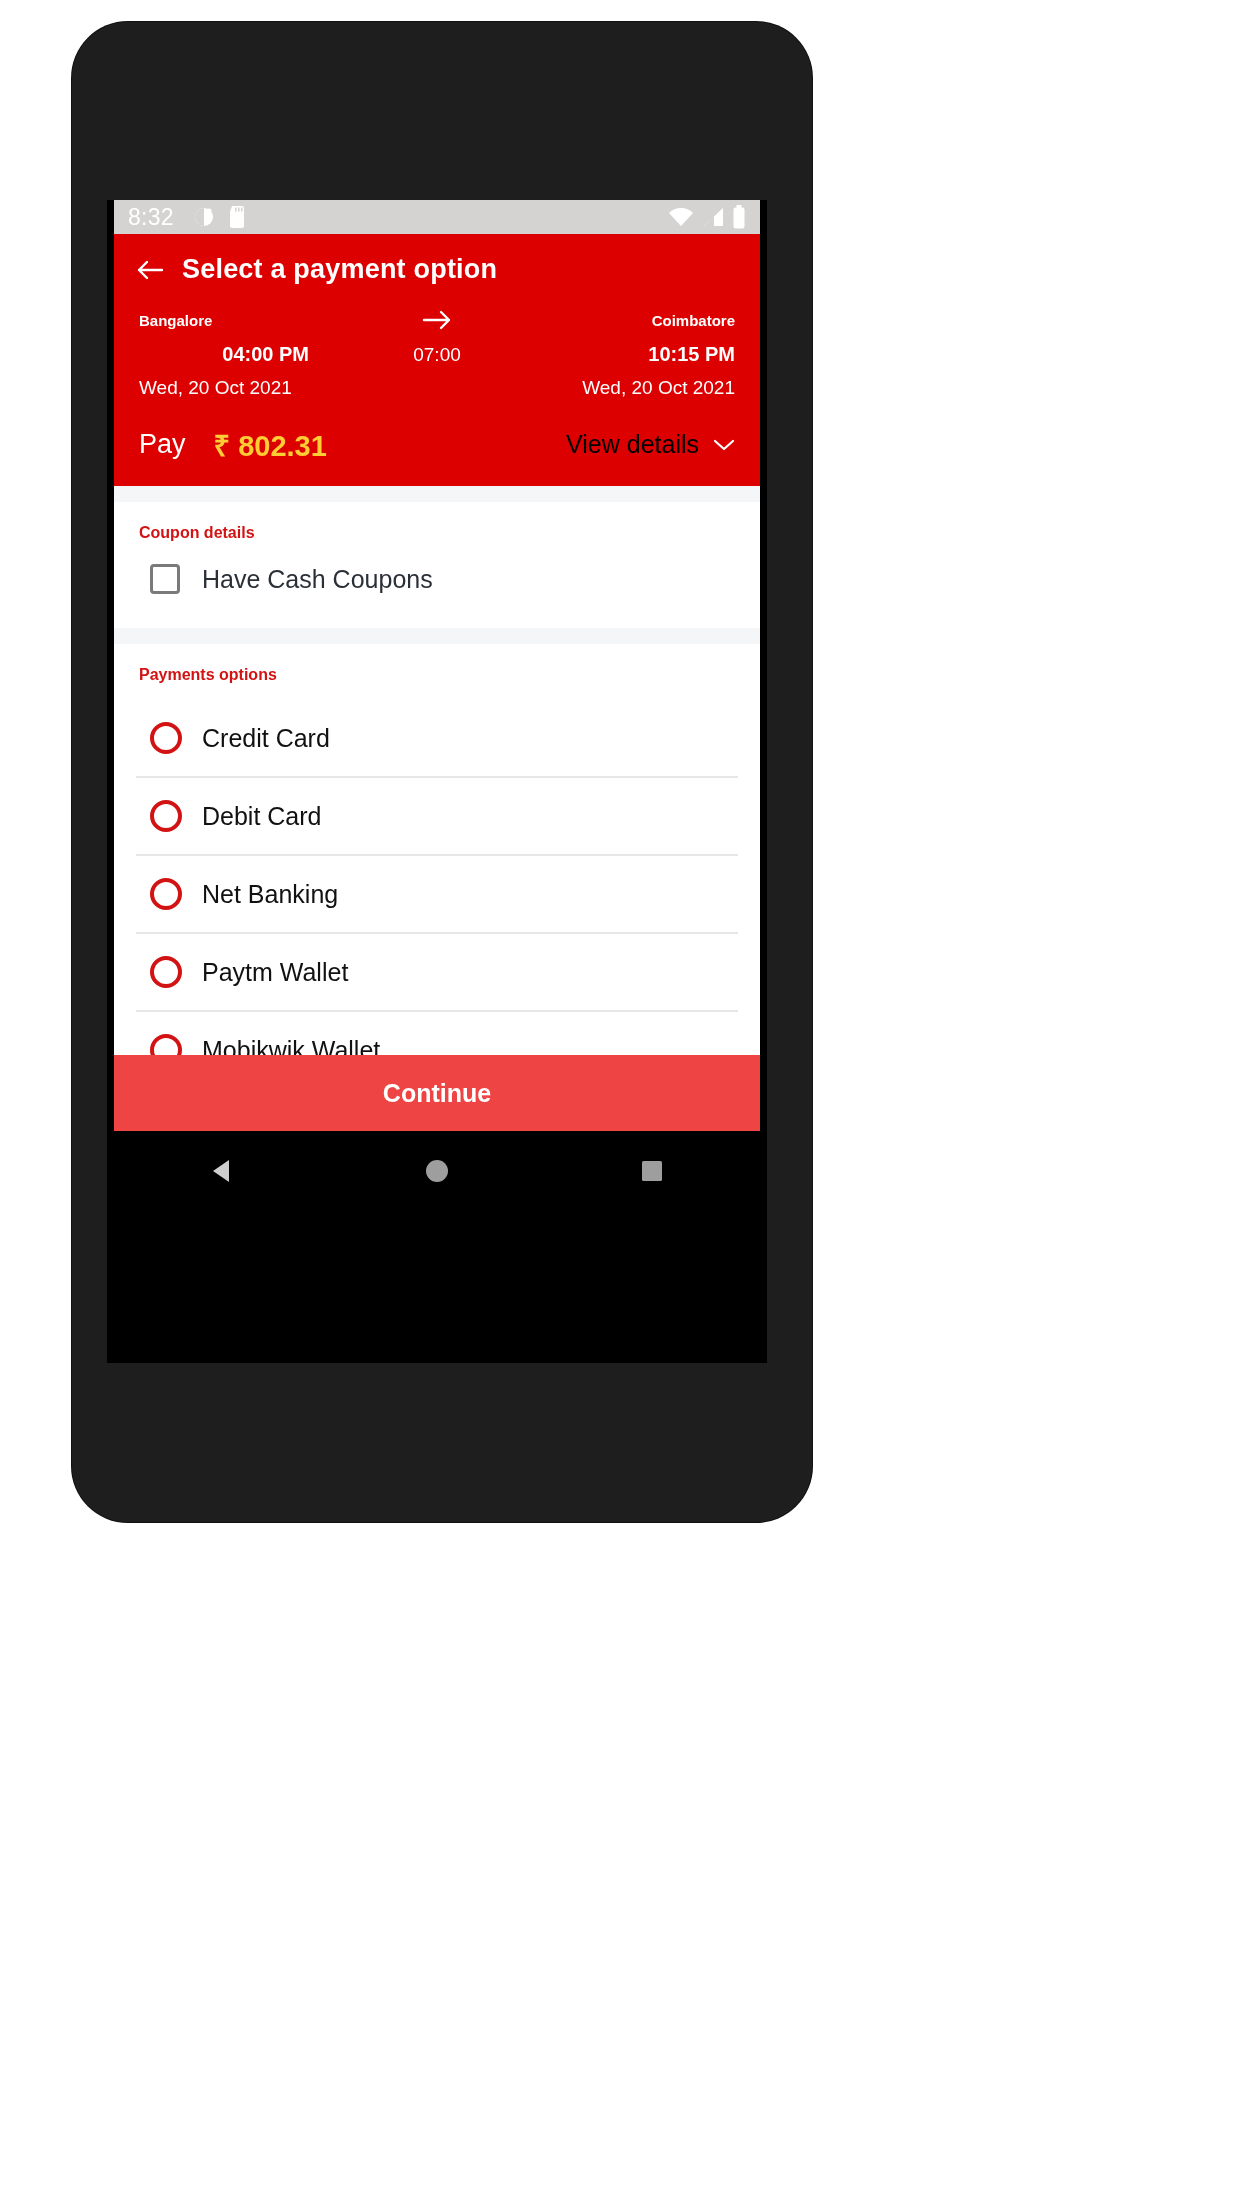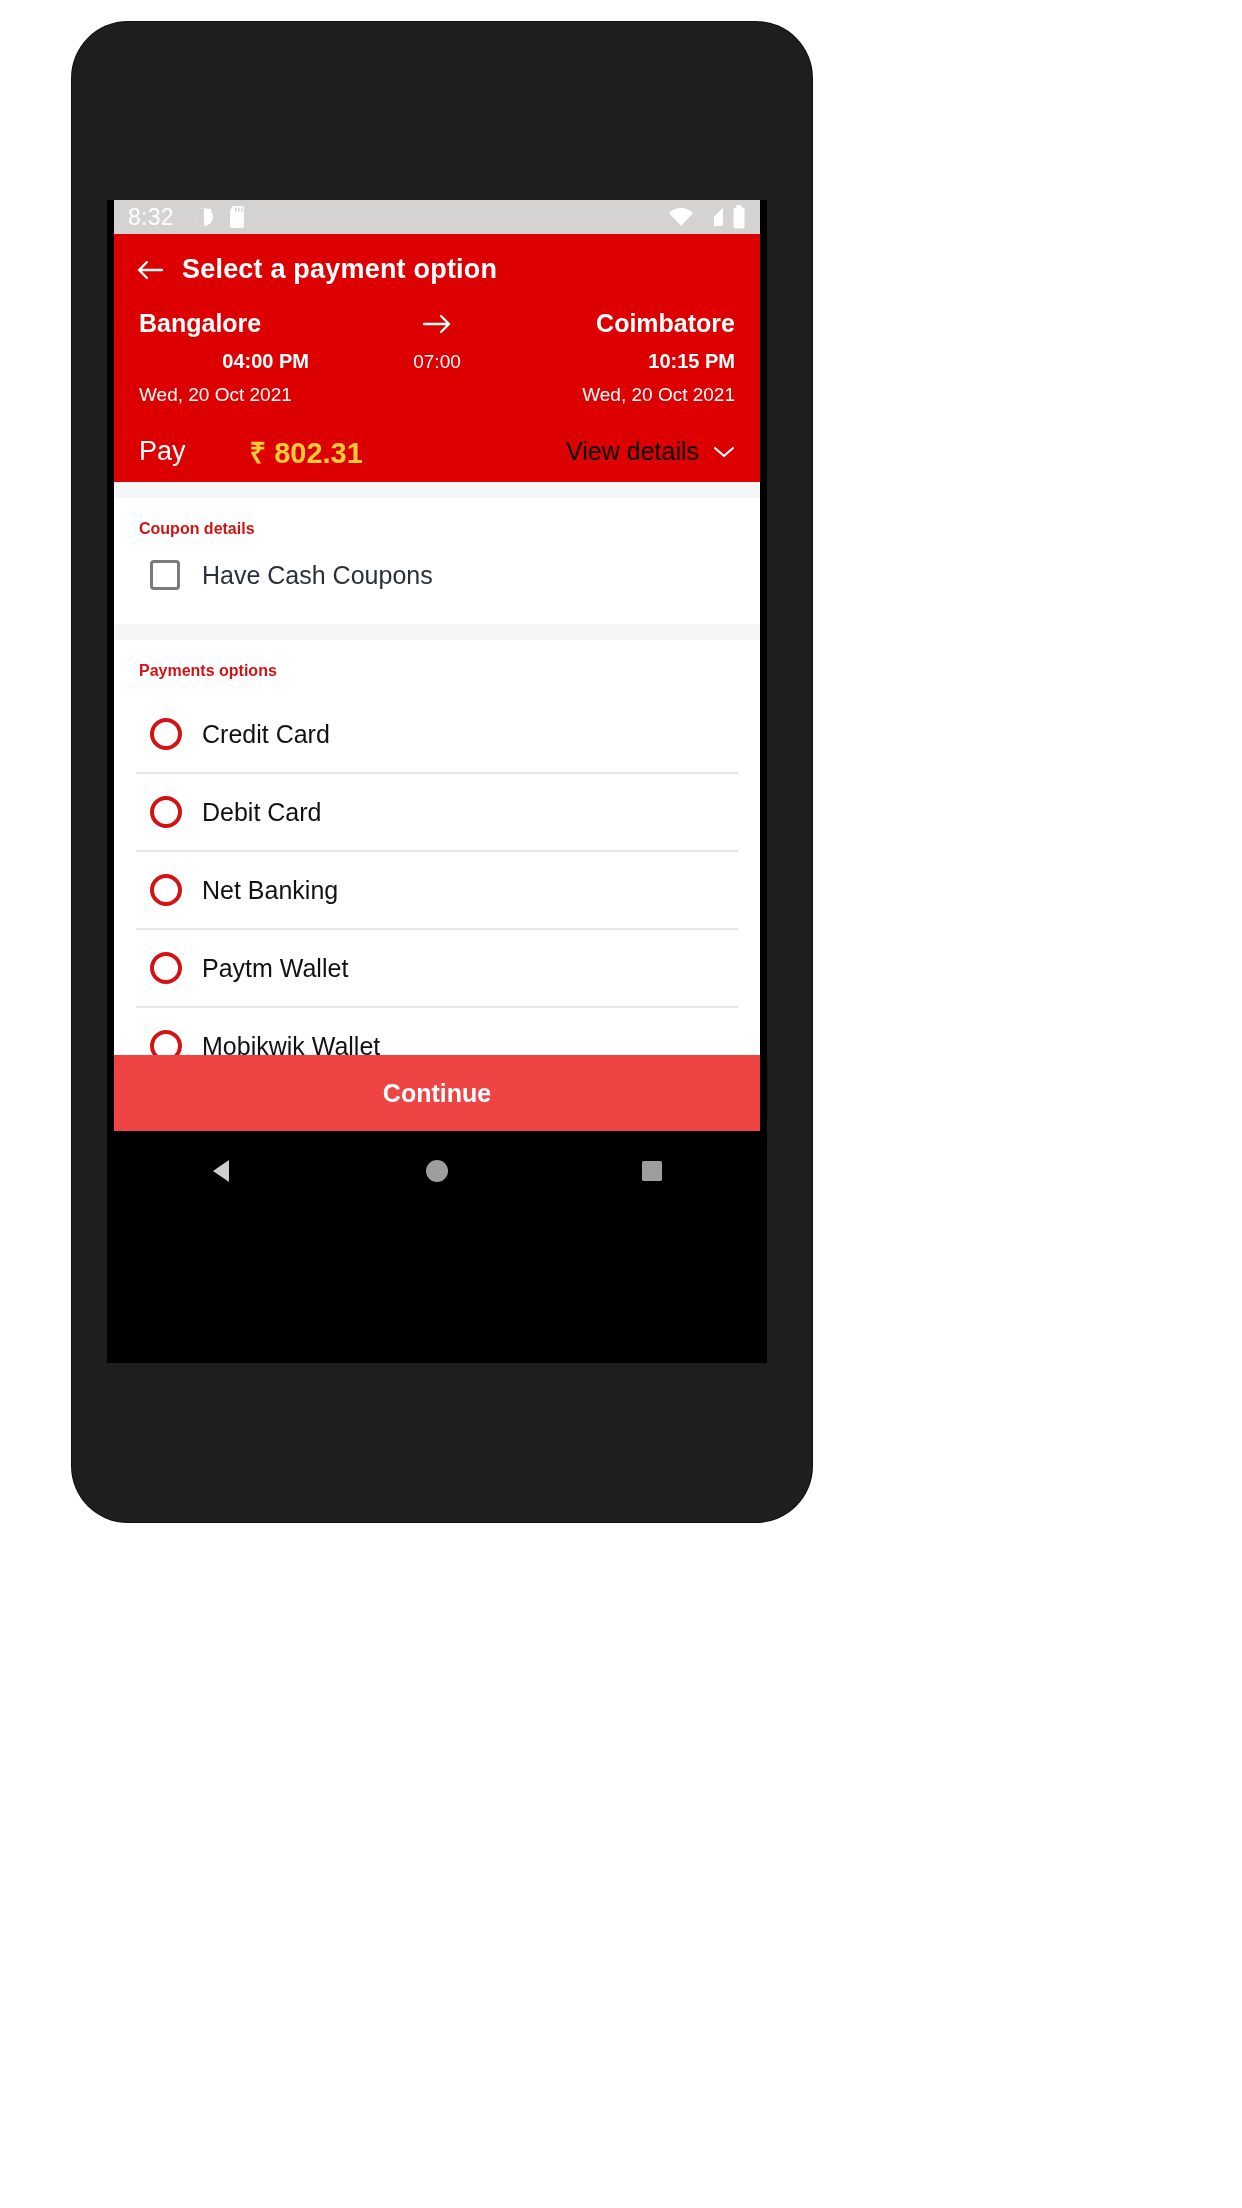--- a/index.html
+++ b/index.html
@@ -62,33 +62,32 @@
   }
   #app-bar-top{display:flex;align-items:center;gap:18px;margin-bottom:24px;}
   #back-arrow{width:28px;height:28px;display:block;}
   #app-title{color:#fff;font-size:27px;font-weight:bold;letter-spacing:.2px;}
 
   
   #journey{padding:0 3px;}
   .j-row{display:flex;align-items:center;justify-content:space-between;}
   #j-row-city{margin-bottom:12px;}
   #j-row-time{margin-bottom:11px;}
-  .j-city{color:#fff;font-size:25px;font-weight:bold;}
+  .j-city{color:#fff;font-size:15px;font-weight:bold;}
   .j-arrow{width:30px;height:22px;display:block;}
   .j-time{color:#fff;font-size:20px;font-weight:bold;text-align:right;}
   .j-dur{color:#fff;font-size:19px;font-weight:400;}
   .j-date{color:#fff;font-size:19px;font-weight:400;}
   .j-side{min-width:170px;}
   .j-side.right{text-align:right;}
   .j-mid{text-align:center;}
 
   #pay-row{
     display:flex;align-items:center;
-    padding:26px 3px 11px 3px;
-    gap:36px;
+    padding:26px 3px 22px 3px;
   }
   #pay-label{color:#fff;font-size:27px;font-weight:400;margin-right:28px;}
   #pay-amount{color:#ffcc33;font-size:29px;font-weight:bold;}
   #view-details{margin-left:auto;display:flex;align-items:center;gap:14px;}
   #view-details-label{color:#000000;font-size:25px;font-weight:400;}
   #chevron-down{width:22px;height:14px;display:block;}
 
   
   #content{
     flex:1 1 auto;background:#f4f6f8;

